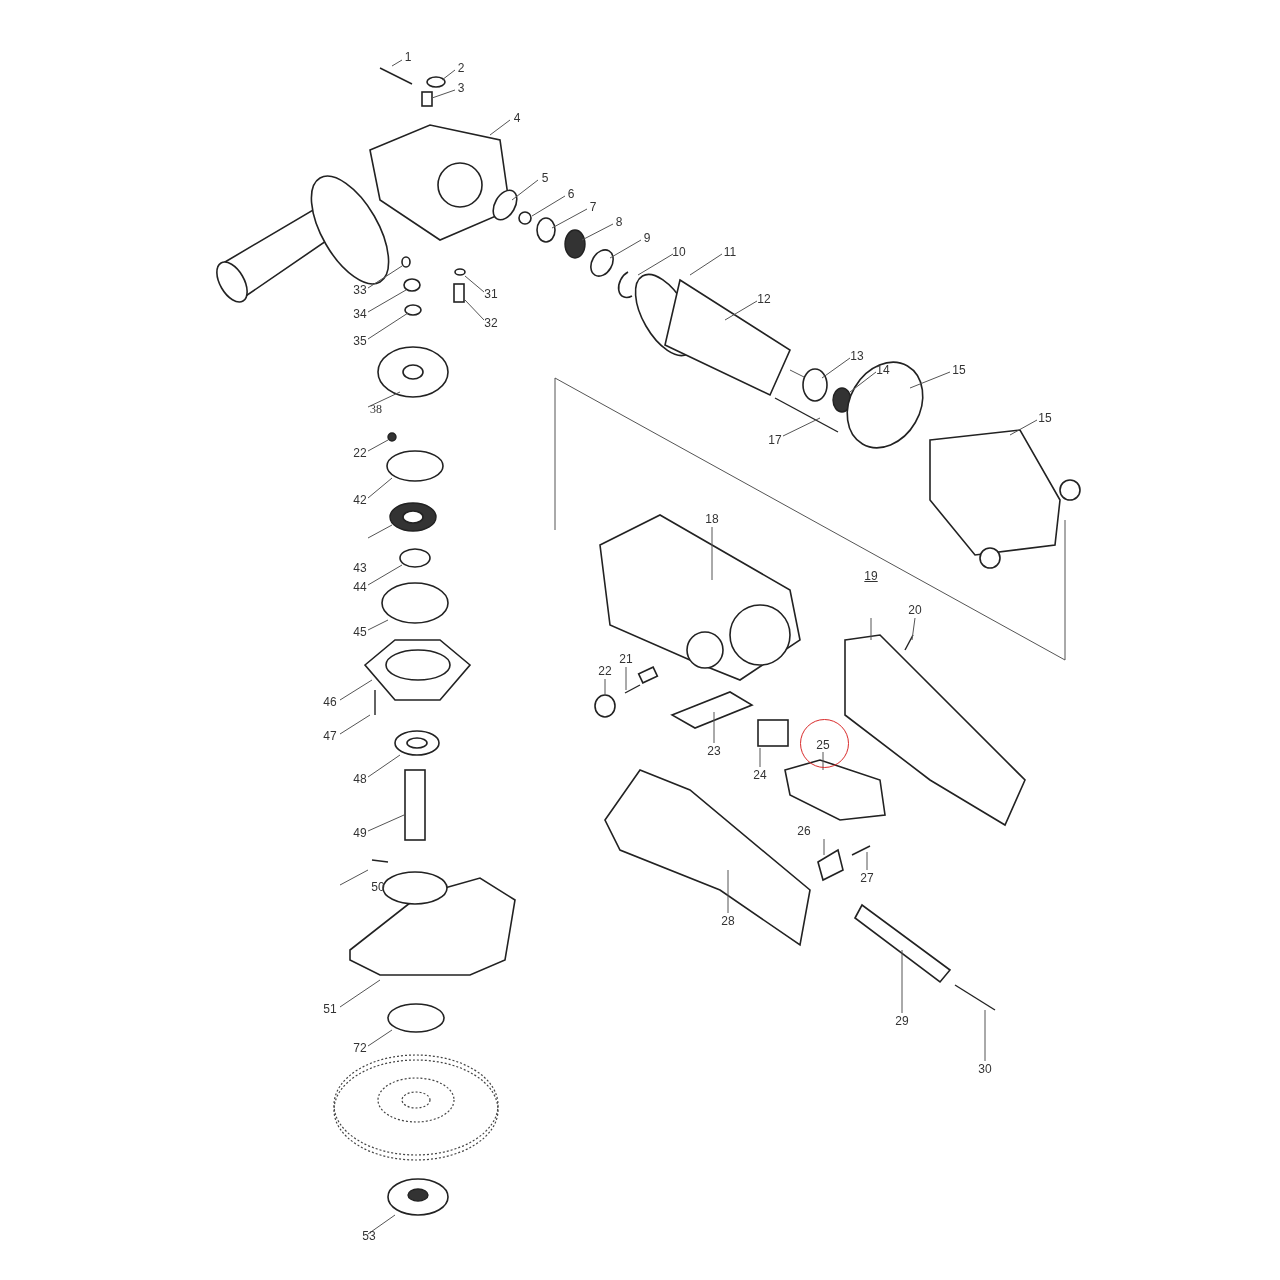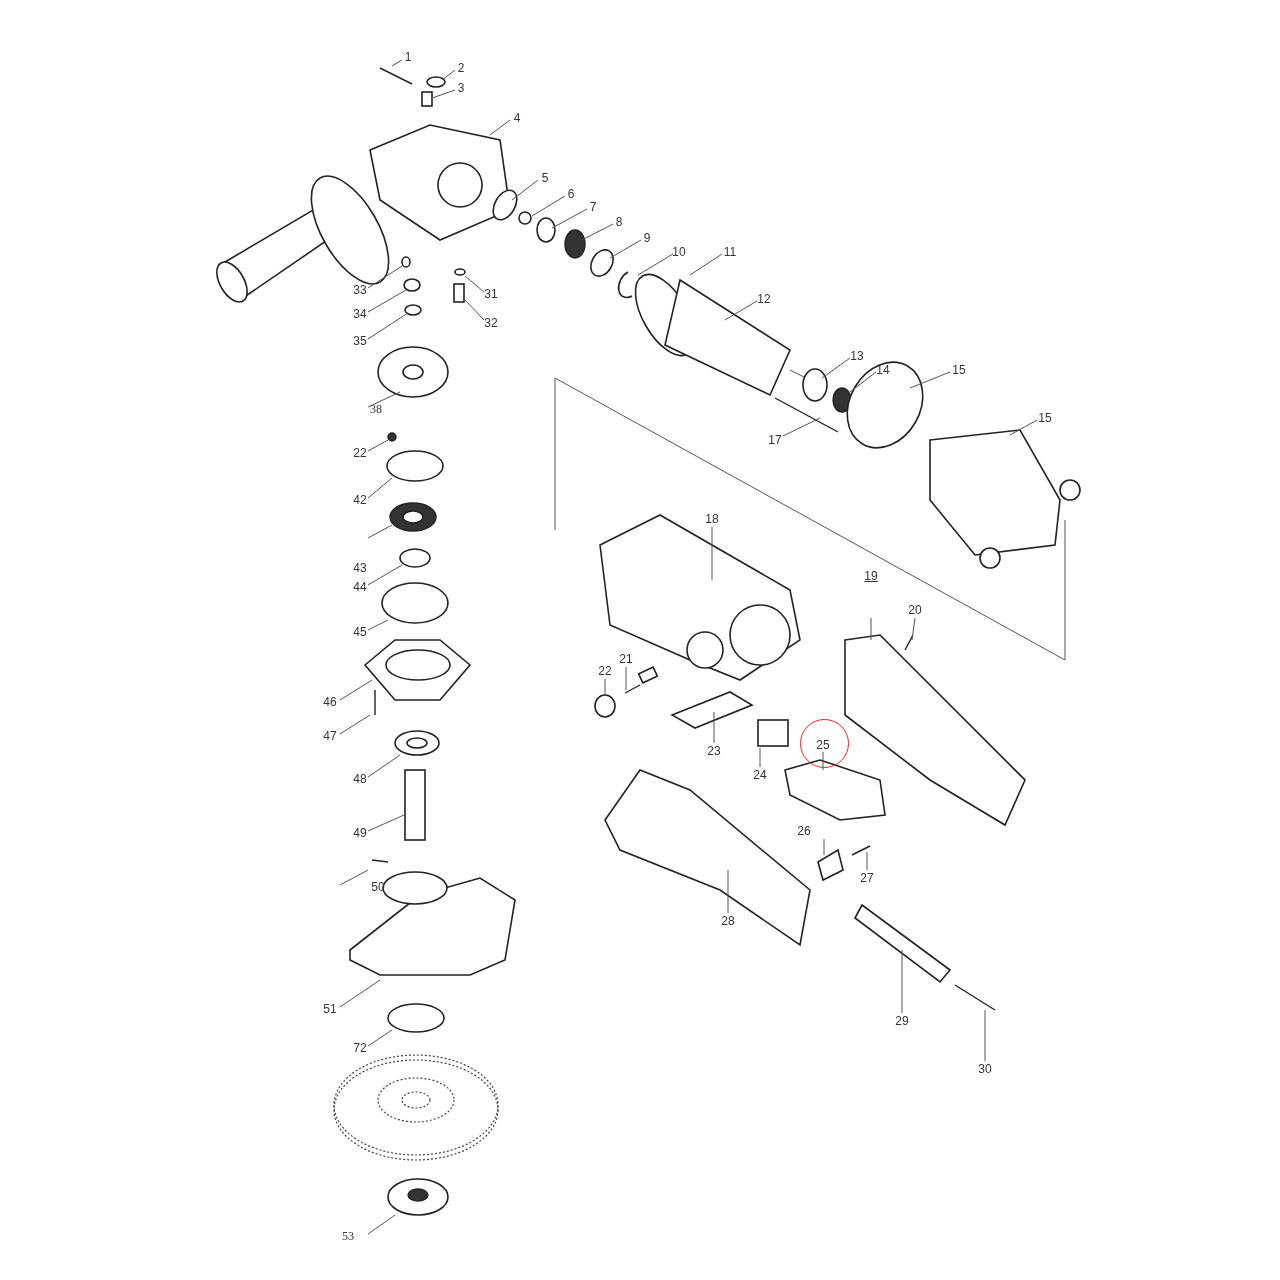--- a/index.html
+++ b/index.html
@@ -218,15 +218,15 @@
       <span class="lbl" style="left: 360px; top: 540px; margin-top: 28px;">43</span>
       <span class="lbl" style="left: 360px; top: 587px;">44</span>
       <span class="lbl" style="left: 360px; top: 632px;">45</span>
       <span class="lbl" style="left: 330px; top: 702px;">46</span>
       <span class="lbl" style="left: 330px; top: 736px;">47</span>
       <span class="lbl" style="left: 360px; top: 779px;">48</span>
       <span class="lbl" style="left: 360px; top: 833px;">49</span>
       <span class="lbl" style="left: 330px; top: 887px; margin-left: 48px;">50</span>
       <span class="lbl" style="left: 330px; top: 1009px;">51</span>
       <span class="lbl" style="left: 360px; top: 1048px;">72</span>
-      <span class="lbl" style="left: 348px; top: 1236px; font-family: Liberation Serif, serif;">53</span>
+      <span class="lbl" style="left: 369px; top: 1236px;">53</span>
     </div>
 </div>
 
 </body></html>

